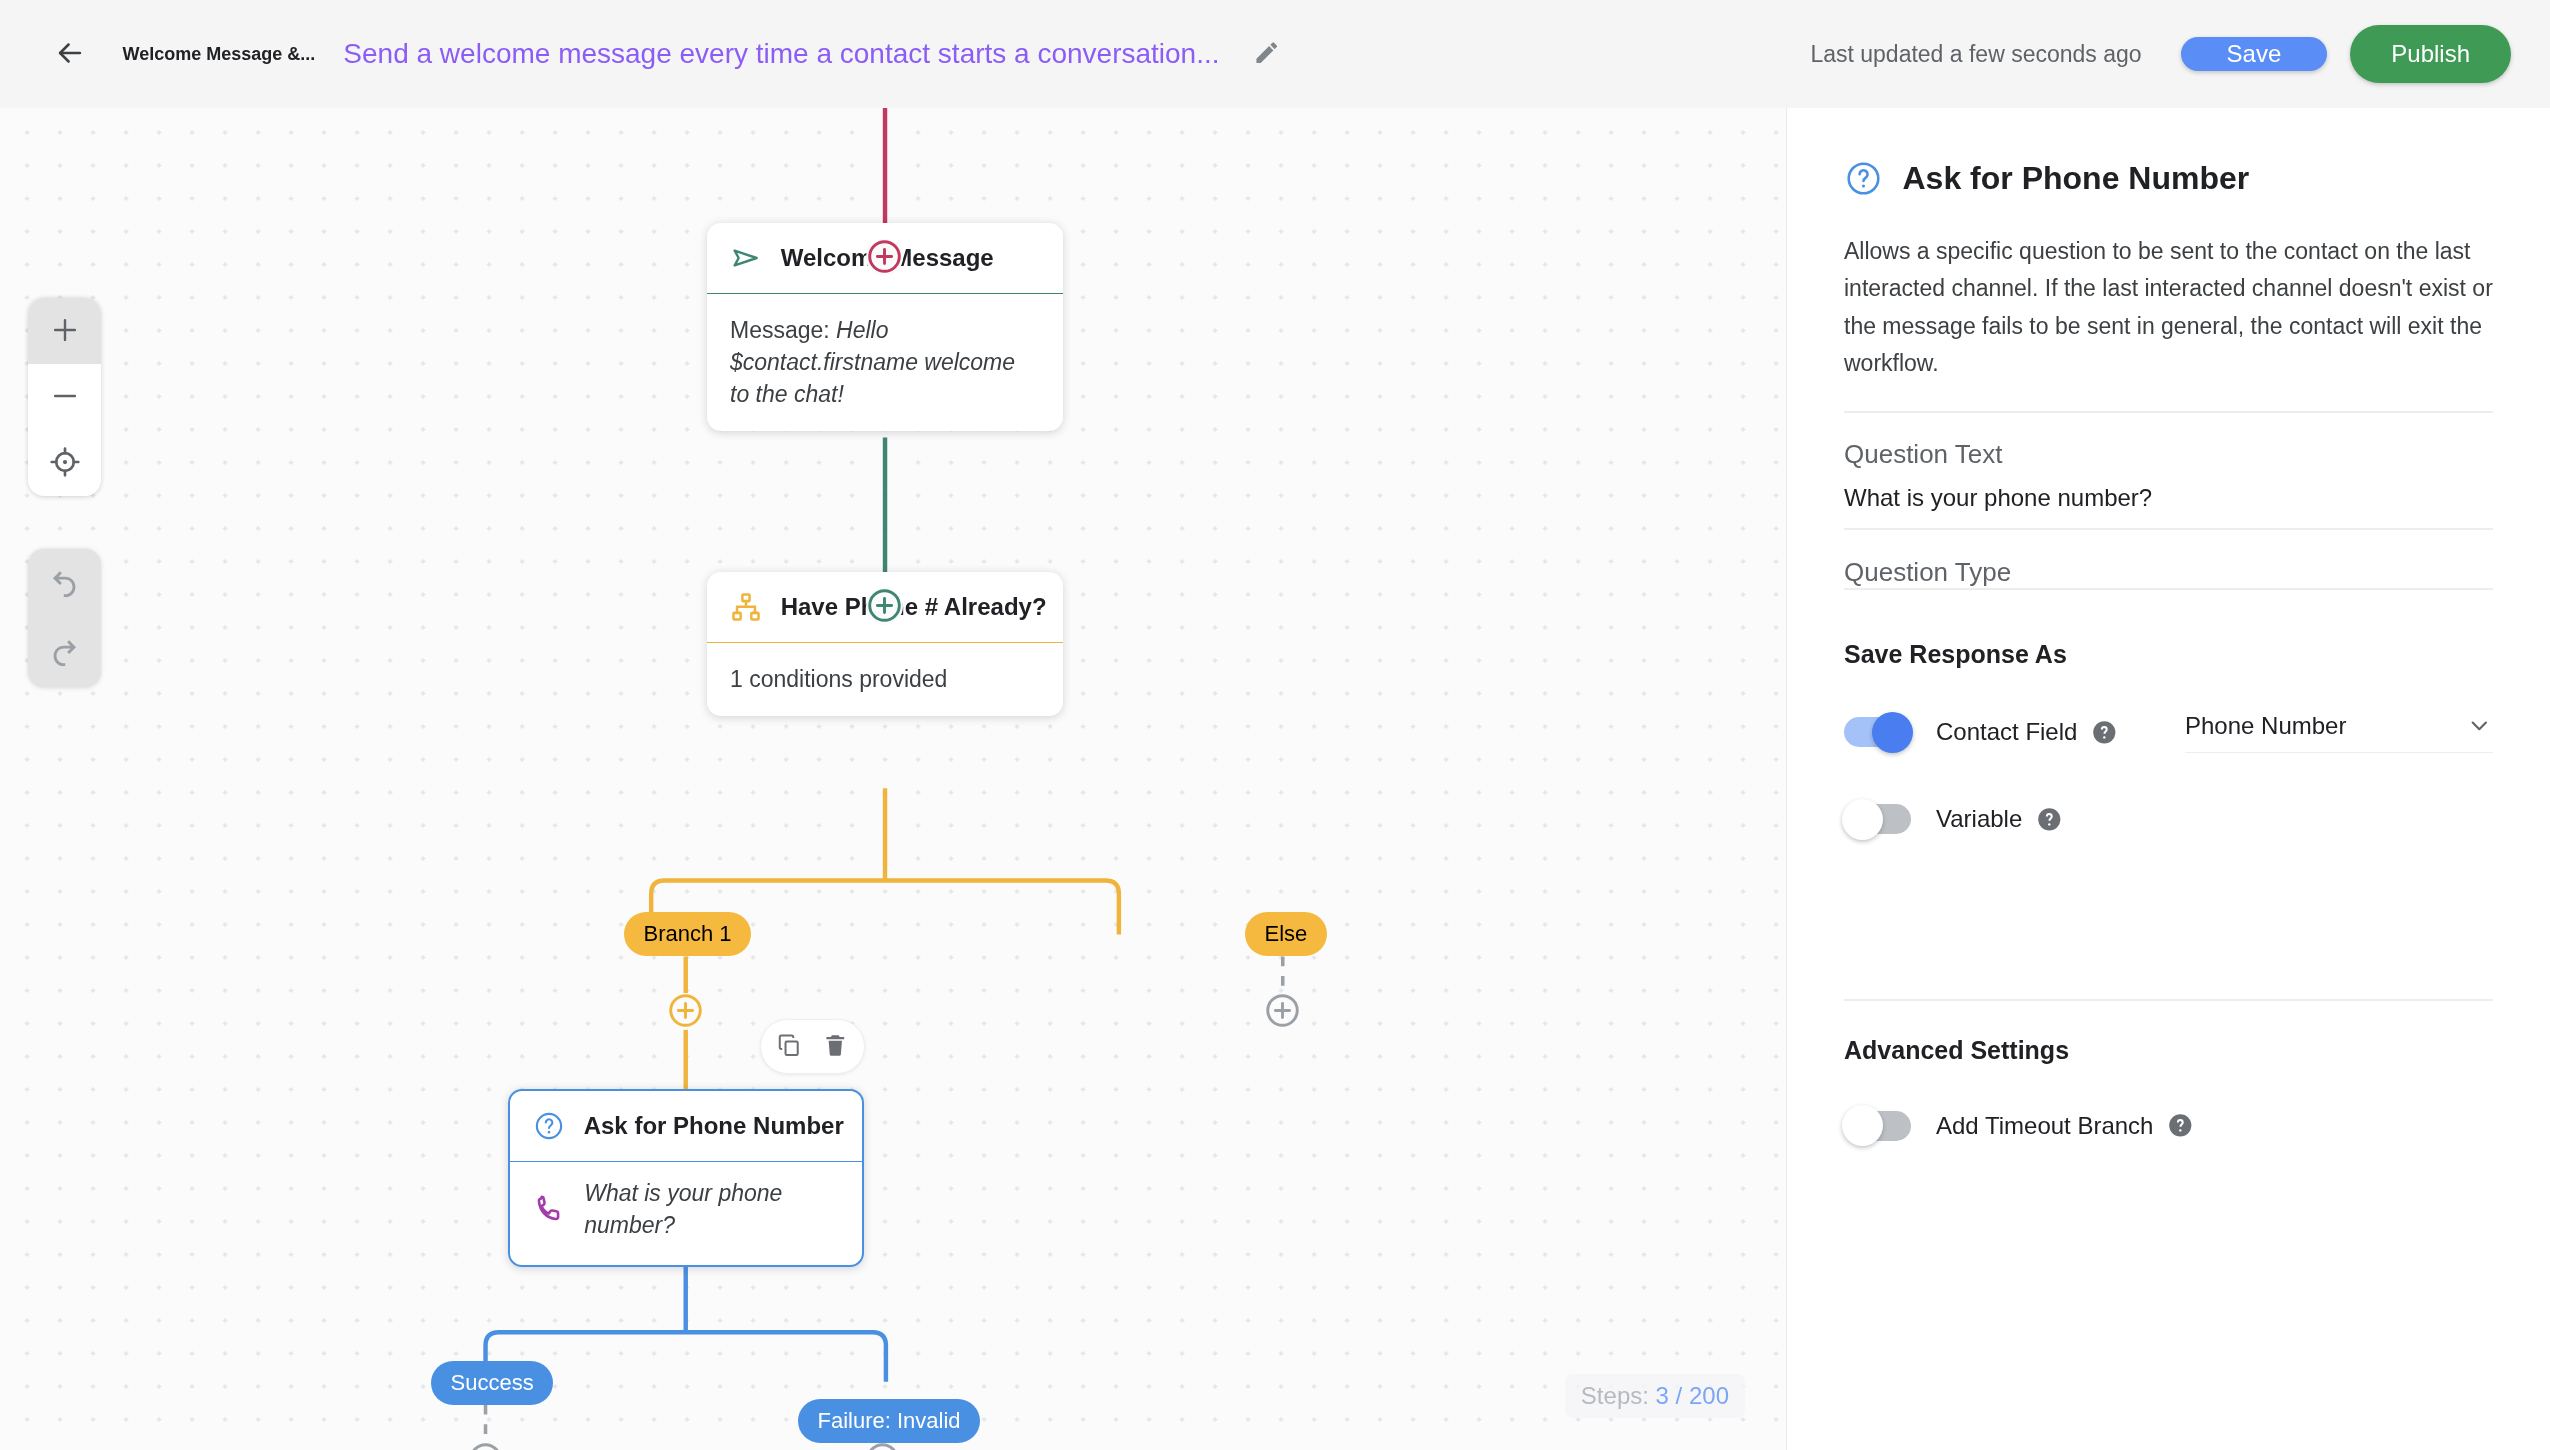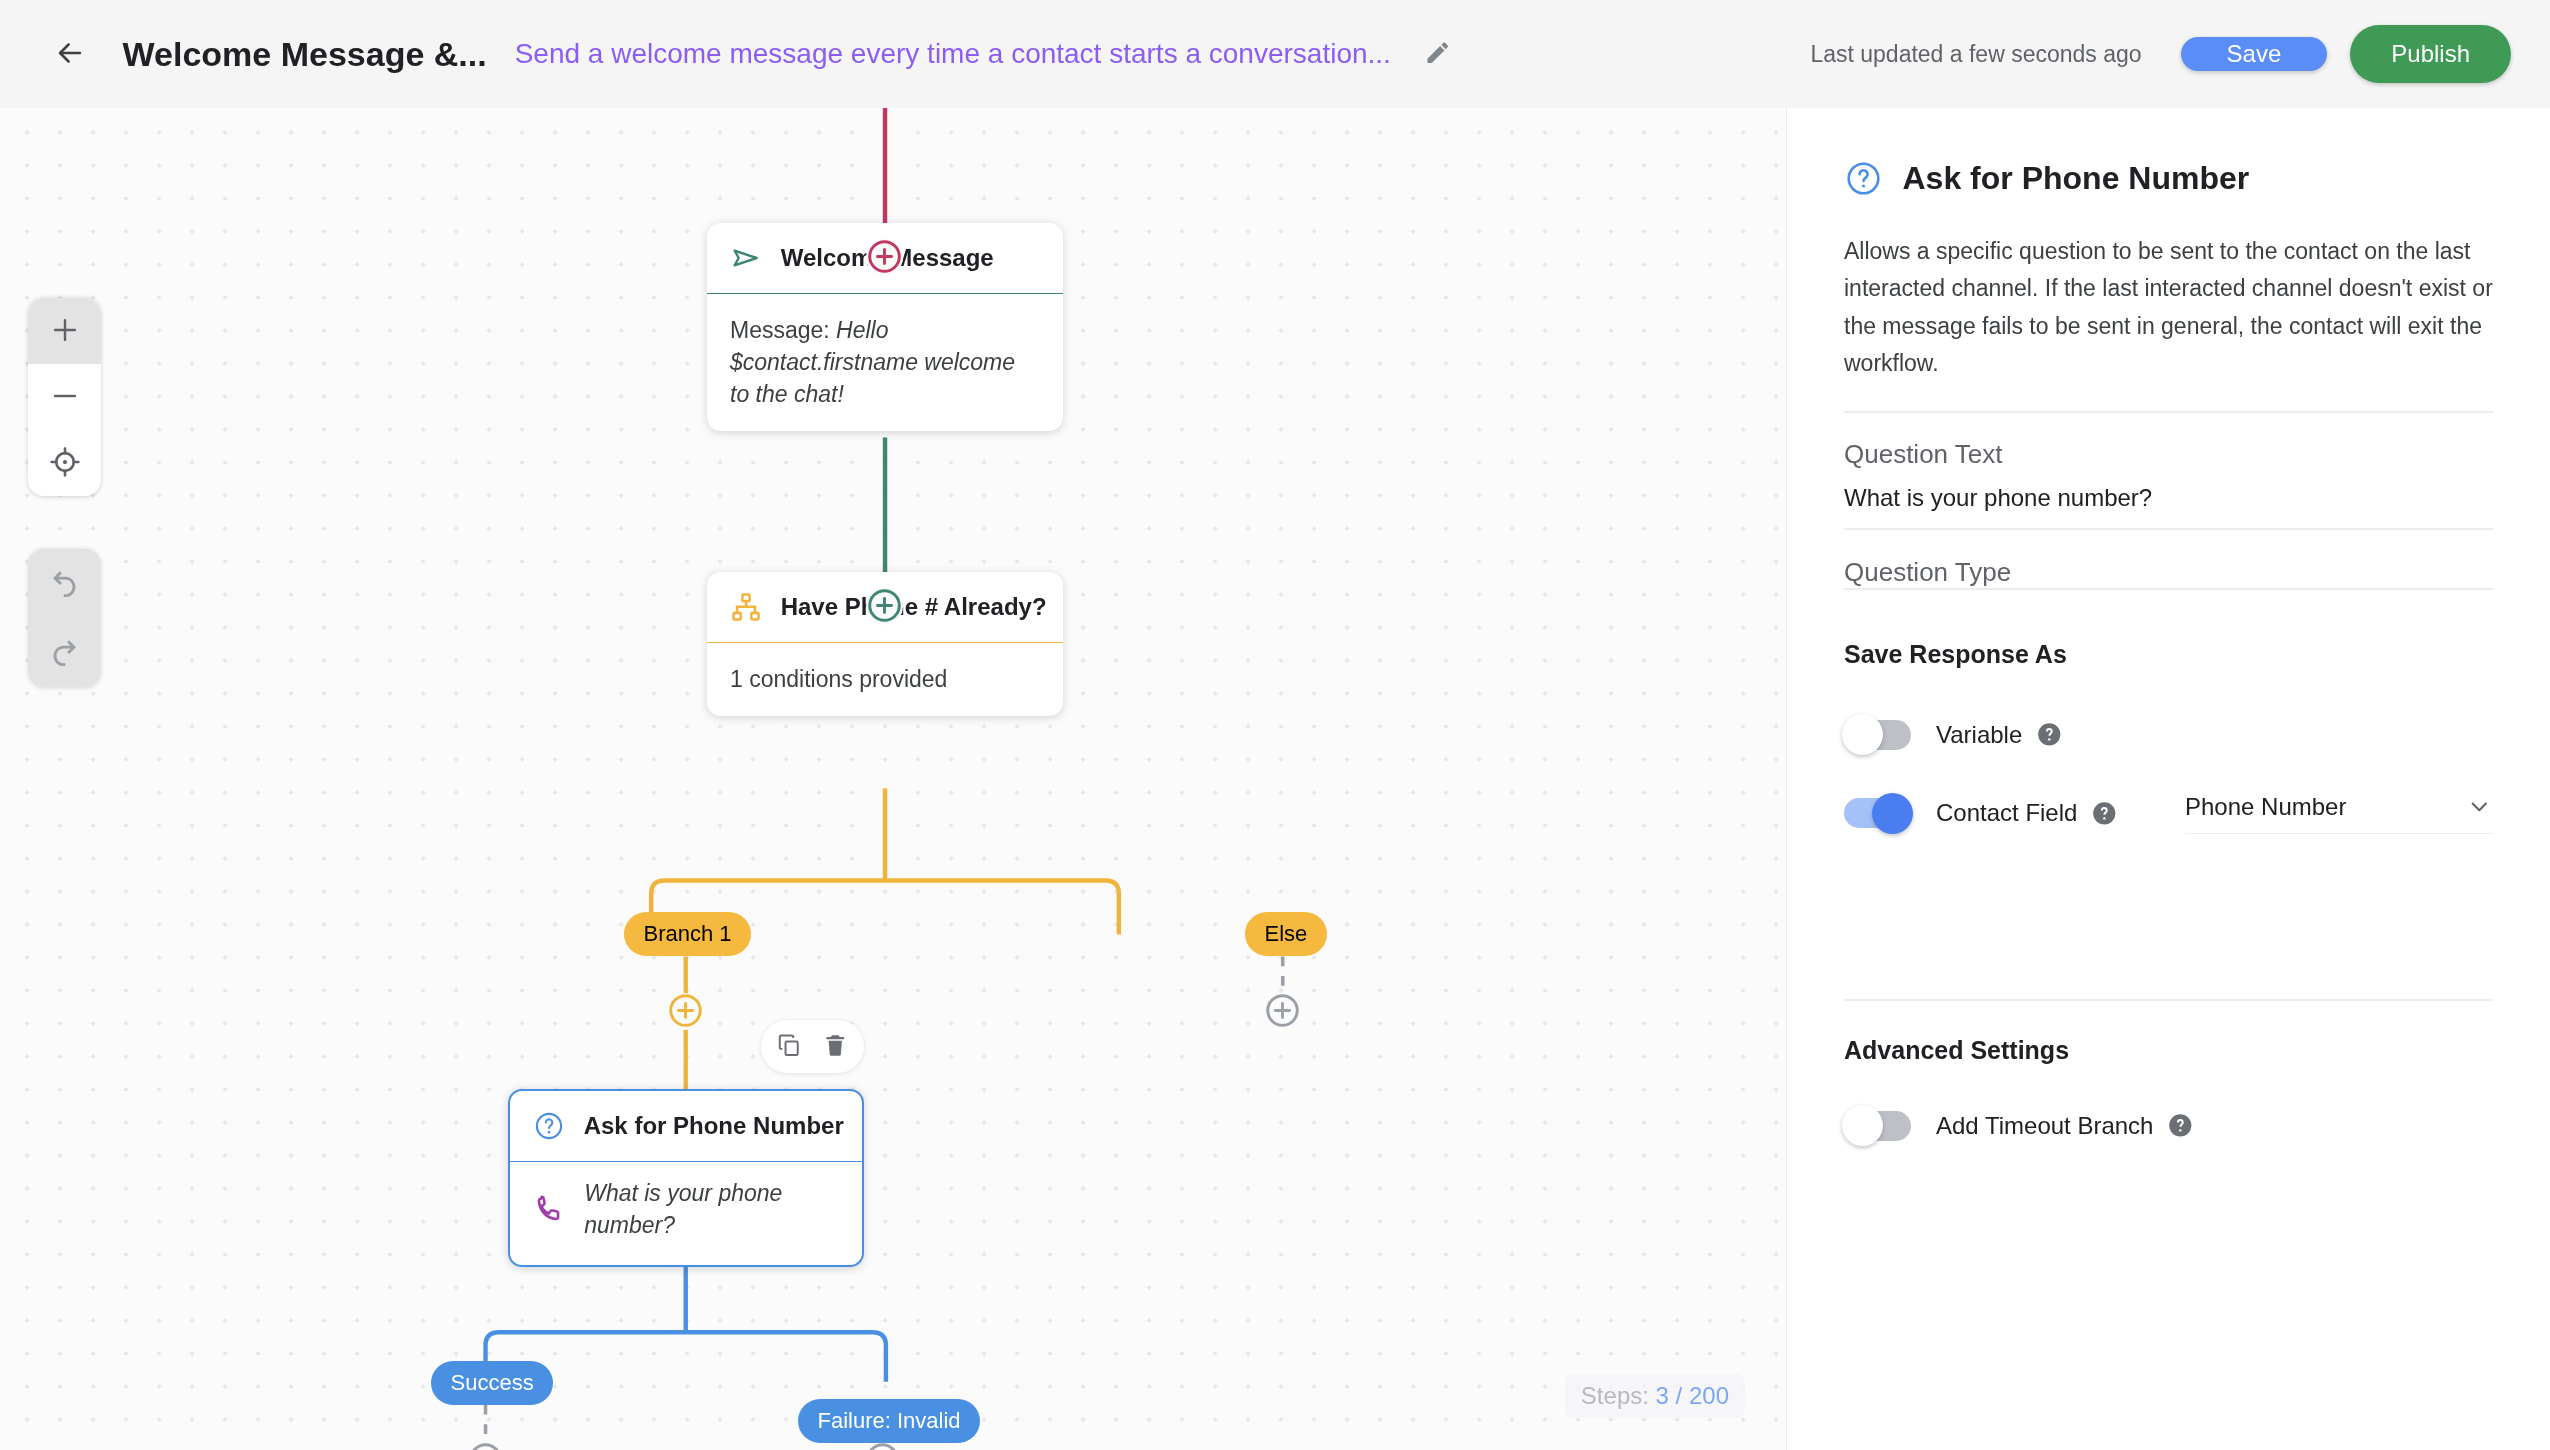--- a/index.html
+++ b/index.html
@@ -19,21 +19,21 @@
     padding: 0 39px 0 43px;
   }
   .back-btn {
     width: 53px; height: 53px;
     display: flex; align-items: center; justify-content: center;
     cursor: pointer; flex: 0 0 auto;
     color: #3c4043;
   }
   .back-btn svg { width: 34px; height: 34px; }
   .wf-title {
-    font-size: 34px; font-weight: bold; color: #202124;
+    font-size: 18px; font-weight: bold; color: #202124;
     margin-left: 26.6px; white-space: nowrap; flex: 0 0 auto;
   }
   .wf-desc {
     font-size: 28px; color: #8b5cf6; margin-left: 28px;
     white-space: nowrap; flex: 0 0 auto;
   }
   .edit-btn {
     width: 48px; height: 48px; margin-left: 23px;
     display: flex; align-items: center; justify-content: center;
     cursor: pointer; color: #80868b; flex: 0 0 auto;
@@ -525,57 +525,57 @@
   <div class="divider"></div>
 
   <div class="field-label">Question Text</div>
   <div class="field-value">What is your phone number?</div>
   <div class="field-underline"></div>
 
   <div class="field-label">Question Type</div>
   <div class="field-underline"></div>
 
   <div class="section-title">Save Response As</div>
+
+  <div class="toggle-row">
+    <div class="switch on">
+        <div class="knob"></div>
+      </div>
+    <span class="toggle-label">Contact Field</span>
+    <span class="help-ico">
+      <svg viewBox="0 0 24 24" fill="#6b6f74">
+        <circle cx="12" cy="12" r="10"></circle>
+        <path d="M12 6.4a3.1 3.1 0 00-3.1 3.1h1.9a1.2 1.2 0 112.1.8c-.6.6-1.6 1-1.6 2.4v.6h1.9v-.4c0-1 1.9-1.3 1.9-3.4A3.1 3.1 0 0012 6.4z" fill="#fff"></path>
+        <circle cx="12" cy="16.6" r="1.1" fill="#fff"></circle>
+      </svg>
+    </span>
+    <div class="inline-select">
+      <span class="sel-txt">Phone Number</span>
+      <span class="chev">
+        <svg viewBox="0 0 24 24" fill="none" stroke="currentColor" stroke-width="1.9" stroke-linecap="round" stroke-linejoin="round">
+            <path d="M6 9.5l6 6 6-6"></path>
+          </svg>
+      </span>
+    </div>
+  </div>
 
   <div class="toggle-row" style="margin-top:51px;">
     <div class="switch off">
         <div class="knob"></div>
       </div>
     <span class="toggle-label">Variable</span>
     <span class="help-ico">
       <svg viewBox="0 0 24 24" fill="#6b6f74">
         <circle cx="12" cy="12" r="10"></circle>
         <path d="M12 6.4a3.1 3.1 0 00-3.1 3.1h1.9a1.2 1.2 0 112.1.8c-.6.6-1.6 1-1.6 2.4v.6h1.9v-.4c0-1 1.9-1.3 1.9-3.4A3.1 3.1 0 0012 6.4z" fill="#fff"></path>
         <circle cx="12" cy="16.6" r="1.1" fill="#fff"></circle>
       </svg>
     </span>
   </div>
 
-  <div class="toggle-row">
-    <div class="switch on">
-        <div class="knob"></div>
-      </div>
-    <span class="toggle-label">Contact Field</span>
-    <span class="help-ico">
-      <svg viewBox="0 0 24 24" fill="#6b6f74">
-        <circle cx="12" cy="12" r="10"></circle>
-        <path d="M12 6.4a3.1 3.1 0 00-3.1 3.1h1.9a1.2 1.2 0 112.1.8c-.6.6-1.6 1-1.6 2.4v.6h1.9v-.4c0-1 1.9-1.3 1.9-3.4A3.1 3.1 0 0012 6.4z" fill="#fff"></path>
-        <circle cx="12" cy="16.6" r="1.1" fill="#fff"></circle>
-      </svg>
-    </span>
-    <div class="inline-select">
-      <span class="sel-txt">Phone Number</span>
-      <span class="chev">
-        <svg viewBox="0 0 24 24" fill="none" stroke="currentColor" stroke-width="1.9" stroke-linecap="round" stroke-linejoin="round">
-            <path d="M6 9.5l6 6 6-6"></path>
-          </svg>
-      </span>
-    </div>
-  </div>
-
   <div class="adv-divider"></div>
 
   <div class="section-title" style="margin-top:35px;">Advanced Settings</div>
 
   <div class="toggle-row" style="margin-top:46px;">
     <div class="switch off">
         <div class="knob"></div>
       </div>
     <span class="toggle-label">Add Timeout Branch</span>
     <span class="help-ico">

